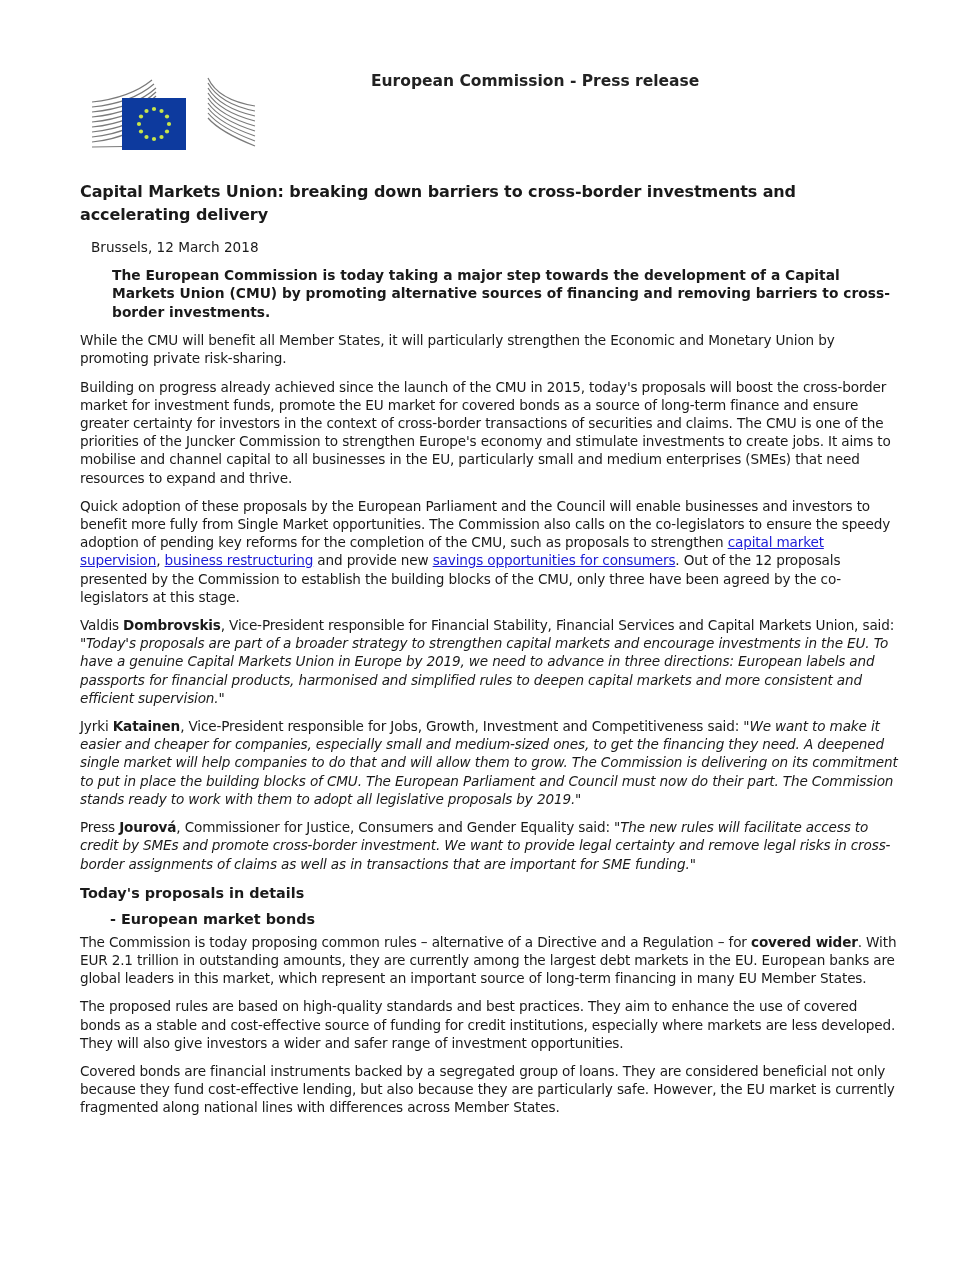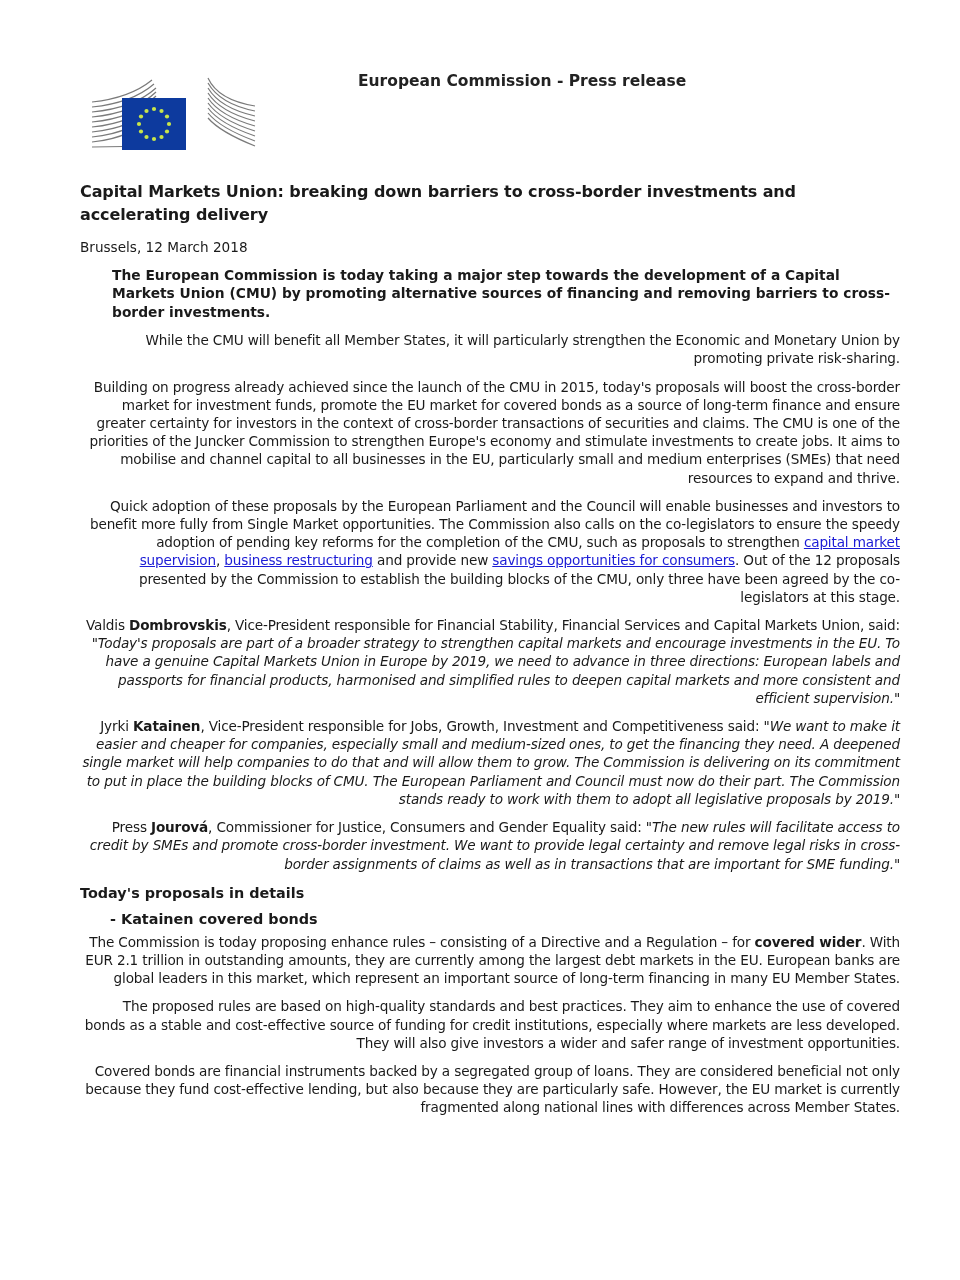--- a/index.html
+++ b/index.html
@@ -2,31 +2,31 @@
 <html><head>
   <meta charset="utf-8">
   <style>
     html, body { margin: 0; padding: 0; background: #ffffff; }
     body {
       width: 960px; height: 1280px; position: relative; overflow: hidden;
       font-family: "DejaVu Sans", sans-serif; color: #1a1a1a;
     }
     .logo { position: absolute; left: 90px; top: 70px; width: 170px; height: 82px; }
     .header-title {
-      position: absolute; left: 358px; top: 72px;
+      position: absolute; left: 371px; top: 72px;
       font-weight: bold; font-size: 15.5px; color: #222;
     }
     .content { position: absolute; left: 80px; top: 180px; width: 820px; }
     h1 {
       margin: 0; font-size: 16px; line-height: 23px; font-weight: bold; color: #1a1a1a;
       letter-spacing: -0.1px;
     }
-    .dateline { margin-top: 12px; font-size: 13.6px; line-height: 18px; }
+    .dateline { margin-top: 12px; font-size: 13.6px; line-height: 18px; margin-left: 11px; }
     .lead { margin-top: 10px; font-weight: bold; font-size: 13.8px; line-height: 18.4px; margin-left: 32px; }
-    p { margin: 10px 0 0 0; font-size: 13.6px; line-height: 18.2px; letter-spacing: -0.15px; text-align: right; }
+    p { margin: 10px 0 0 0; font-size: 13.6px; line-height: 18.2px; letter-spacing: -0.15px; }
     a { color: #1b1bd6; text-decoration: underline; }
     .quote { font-style: italic; }
     h2 { margin: 10px 0 0 0; font-size: 14.4px; line-height: 20px; font-weight: bold; }
     h3 { margin: 6px 0 0 30px; font-size: 14.4px; line-height: 20px; font-weight: bold; }
     h3 + p { margin-top: 4px; }
   </style>
 </head>
 <body>
 
 <div class="logo">
@@ -76,17 +76,17 @@
   <h1>Capital Markets Union: breaking down barriers to cross-border investments and accelerating delivery</h1>
   <div class="dateline">Brussels, 12 March 2018</div>
   <div class="lead">The European Commission is today taking a major step towards the development of a Capital Markets Union (CMU) by promoting alternative sources of financing and removing barriers to cross-border investments.</div>
   <p>While the CMU will benefit all Member States, it will particularly strengthen the Economic and Monetary Union by promoting private risk-sharing.</p>
   <p>Building on progress already achieved since the launch of the CMU in 2015, today's proposals will boost the cross-border market for investment funds, promote the EU market for covered bonds as a source of long-term finance and ensure greater certainty for investors in the context of cross-border transactions of securities and claims. The CMU is one of the priorities of the Juncker Commission to strengthen Europe's economy and stimulate investments to create jobs. It aims to mobilise and channel capital to all businesses in the EU, particularly small and medium enterprises (SMEs) that need resources to expand and thrive.</p>
   <p><span>Quick adoption of these proposals by the European Parliament and the Council will enable businesses and investors to benefit more fully from Single Market opportunities. The Commission also calls on the co-legislators to ensure the speedy adoption of pending key reforms for the completion of the CMU, such as proposals to strengthen </span><a href="#">capital market supervision</a><span>, </span><a href="#">business restructuring</a><span> and provide new </span><a href="#">savings opportunities for consumers</a><span>. Out of the 12 proposals presented by the Commission to establish the building blocks of the CMU, only three have been agreed by the co-legislators at this stage.</span></p>
   <p><span>Valdis </span><b>Dombrovskis</b><span>, Vice-President responsible for Financial Stability, Financial Services and Capital Markets Union, said: </span><span class="quote">"Today's proposals are part of a broader strategy to strengthen capital markets and encourage investments in the EU. To have a genuine Capital Markets Union in Europe by 2019, we need to advance in three directions: European labels and passports for financial products, harmonised and simplified rules to deepen capital markets and more consistent and efficient supervision."</span></p>
   <p><span>Jyrki </span><b>Katainen</b><span>, Vice-President responsible for Jobs, Growth, Investment and Competitiveness said: </span><span class="quote">"We want to make it easier and cheaper for companies, especially small and medium-sized ones, to get the financing they need. A deepened single market will help companies to do that and will allow them to grow. The Commission is delivering on its commitment to put in place the building blocks of CMU. The European Parliament and Council must now do their part. The Commission stands ready to work with them to adopt all legislative proposals by 2019."</span></p>
   <p><span>Press </span><b>Jourová</b><span>, Commissioner for Justice, Consumers and Gender Equality said: </span><span class="quote">"The new rules will facilitate access to credit by SMEs and promote cross-border investment. We want to provide legal certainty and remove legal risks in cross-border assignments of claims as well as in transactions that are important for SME funding."</span></p>
   <h2>Today's proposals in details</h2>
-  <h3>- Katainen covered bonds</h3>
-  <p><span>The Commission is today proposing enhance rules – consisting of a Directive and a Regulation – for </span><b>covered wider</b><span>. With EUR 2.1 trillion in outstanding amounts, they are currently among the largest debt markets in the EU. European banks are global leaders in this market, which represent an important source of long-term financing in many EU Member States.</span></p>
+  <h3>- European market bonds</h3>
+  <p><span>The Commission is today proposing common rules – alternative of a Directive and a Regulation – for </span><b>covered wider</b><span>. With EUR 2.1 trillion in outstanding amounts, they are currently among the largest debt markets in the EU. European banks are global leaders in this market, which represent an important source of long-term financing in many EU Member States.</span></p>
   <p>The proposed rules are based on high-quality standards and best practices. They aim to enhance the use of covered bonds as a stable and cost-effective source of funding for credit institutions, especially where markets are less developed. They will also give investors a wider and safer range of investment opportunities.</p>
   <p>Covered bonds are financial instruments backed by a segregated group of loans. They are considered beneficial not only because they fund cost-effective lending, but also because they are particularly safe. However, the EU market is currently fragmented along national lines with differences across Member States.</p>
 </div>
 
 </body></html>

